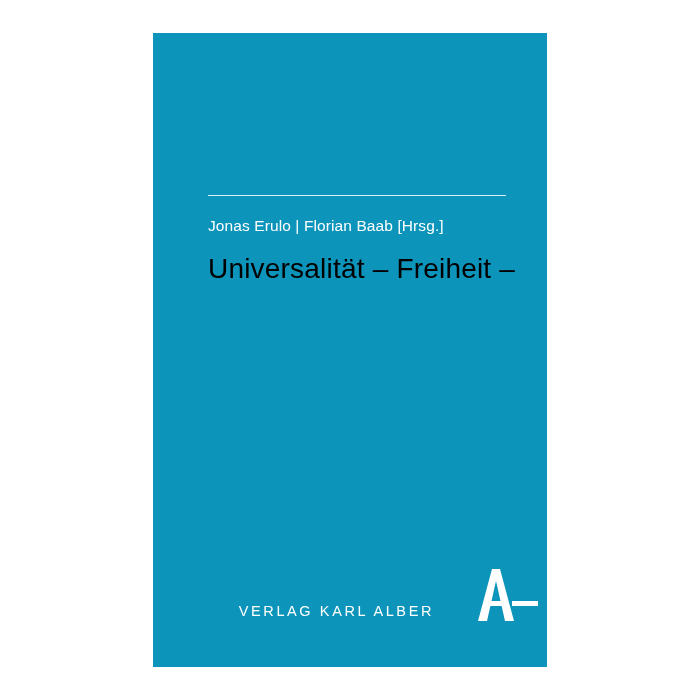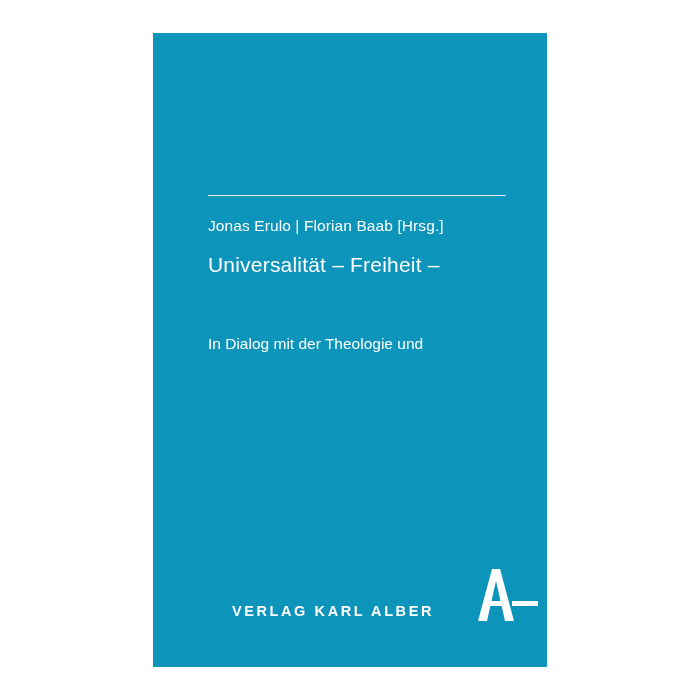--- a/index.html
+++ b/index.html
@@ -56,22 +56,22 @@
     letter-spacing: 0.1px;
     line-height: 1.3;
     font-weight: 400;
   }
 
   .main-title {
     position: absolute;
     left: 48px;
     top: 218px;
     width: 320px;
-    color: #ffffff;
-    font-size: 21px;
+    color: #000000;
+    font-size: 28px;
     line-height: 1.32;
     font-weight: 400;
     letter-spacing: 0.2px;
   }
 
   .subtitle {
     position: absolute;
     left: 48px;
     top: 300px;
     width: 300px;
@@ -90,21 +90,21 @@
   }
 
   .publisher-name {
     position: absolute;
     right: 104px;
     bottom: 12px;
     color: #ffffff;
     font-size: 14.5px;
     letter-spacing: 2.6px;
     white-space: nowrap;
-    font-weight: 700;
+    font-weight: 400;
   }
 
   .logo {
     position: absolute;
     right: 0px;
     bottom: 4px;
     width: 96px;
     height: 68px;
   }
 
@@ -122,21 +122,20 @@
 
       <div class="rule"></div>
 
       <div class="editors">Jonas Erulo | Florian Baab [Hrsg.]</div>
 
       <div class="main-title">
         <div>Universalität – Freiheit –</div>
       </div>
 
       <div class="subtitle">
-        <div>In Dialog mit der Theologie und</div>
       </div>
 
       <div class="publisher">
         <div class="publisher-name">VERLAG KARL ALBER</div>
         <div class="logo">
           <svg width="96" height="68" viewBox="0 0 96 68" xmlns="http://www.w3.org/2000/svg">
             <polygon points="36,62 50,10 58,10 72,62 63,62 54,22 45,62" fill="#ffffff"></polygon>
             <rect x="42" y="42" width="24" height="5" fill="#ffffff"></rect>
             <rect x="70" y="42" width="26" height="5" fill="#ffffff"></rect>
           </svg>

